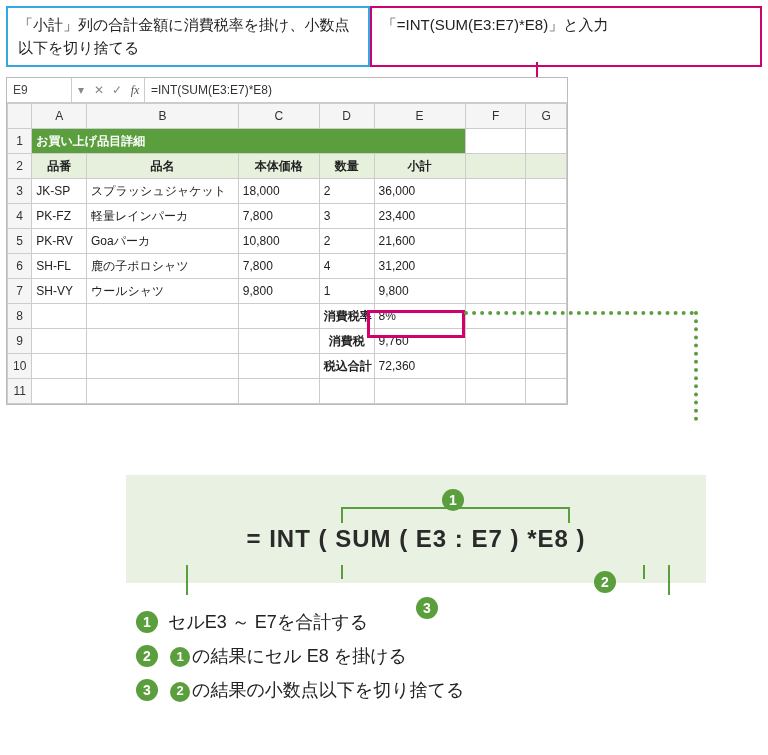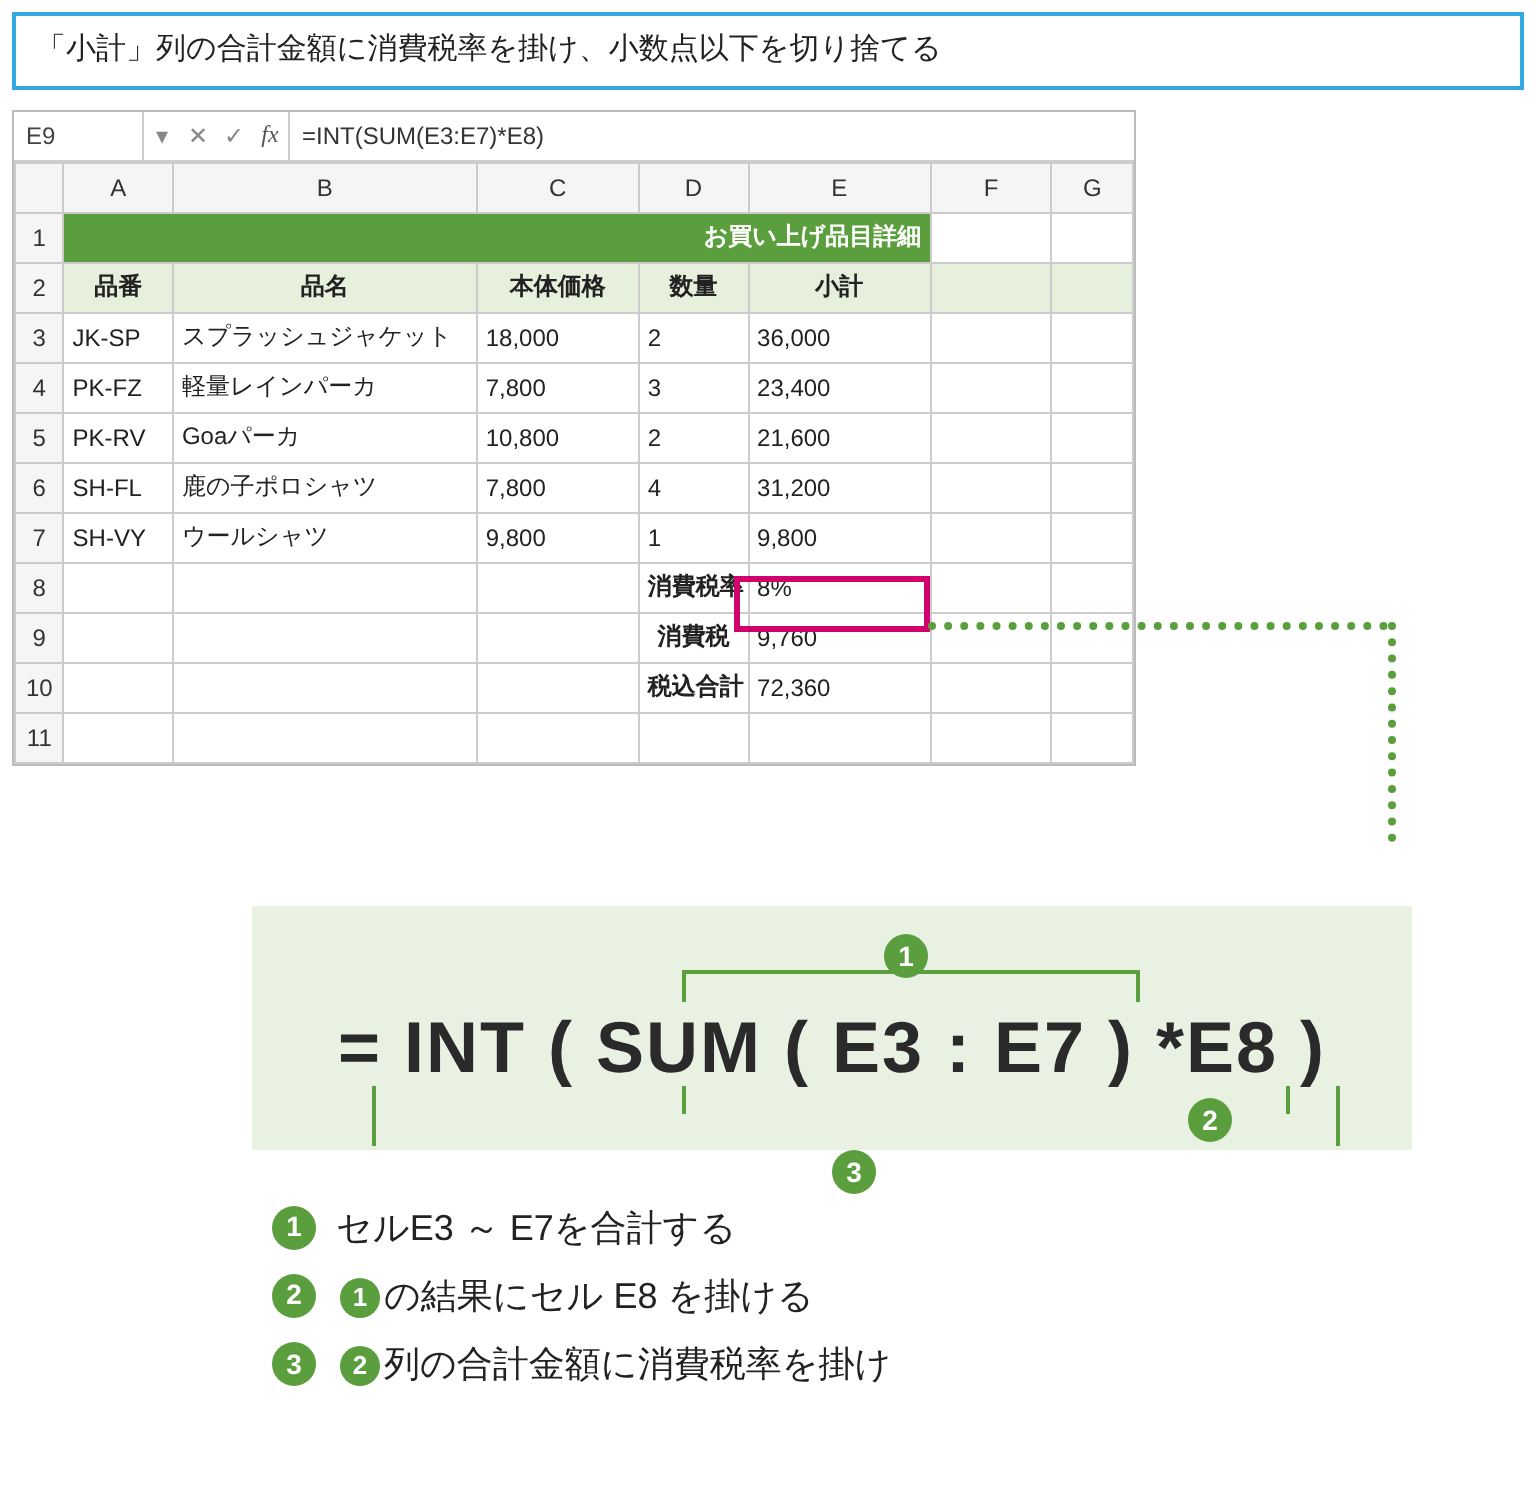--- a/index.html
+++ b/index.html
@@ -102,21 +102,21 @@
   }
   th.rowhead {
     width: 24px;
     background: #f5f5f5;
     text-align: center;
     font-weight: normal;
   }
   tr.title-row td {
     background: #5a9e3d;
     color: #fff;
-    text-align: right;
+    text-align: left;
     font-weight: bold;
   }
   tr.header-row td {
     background: #e6f0dc;
     text-align: center;
     font-weight: bold;
   }
   td.num { }
   td.lab { background: #e6f0dc; text-align: center; font-weight: bold; }
   td.blank-green { background: #e6f0dc; }
@@ -144,21 +144,21 @@
     width: 560px;
     margin-left: 120px;
     margin-top: 70px;
     background: #e9f1e3;
     padding: 50px 10px 30px 10px;
     position: relative;
   }
   .formula-text {
     font-family: "Arial Black", "Arial", sans-serif;
     font-weight: 900;
-    font-size: 36px;
+    font-size: 24px;
     letter-spacing: 1px;
     color: #2a2a2a;
     text-align: center;
   }
   .bracket {
     position: absolute;
     border: 2px solid;
     border-bottom: none;
   }
   .bracket.top { border-bottom: none; border-left-width:2px; border-right-width:2px; border-top-width:2px; }
@@ -204,20 +204,21 @@
     margin: 0 2px;
   }
 </style>
 </head>
 <body>
 
 <div style="position:relative;">
 
   <div class="callouts">
     <div class="callout callout-left">「小計」列の合計金額に消費税率を掛け、小数点以下を切り捨てる</div>
+    <div class="callout callout-right">「=INT(SUM(E3:E7)*E8)」と入力</div>
   </div>
 
   <div class="leader-v" style="left:530px; top:56px; height:180px;"></div>
 
   <div class="worksheet" style="position:relative; margin-top:4px;">
     <div class="fbar">
       <div class="namebox">E9</div>
       <div class="fbar-btn">▾</div>
       <div class="fbar-btn">✕</div>
       <div class="fbar-btn">✓</div>
@@ -382,18 +383,18 @@
     </div>
     <div class="legend-row">
       <span class="circle-num">2</span>
       <span>
         <span class="inline-circle">1</span><span>の結果にセル E8 を掛ける</span>
       </span>
     </div>
     <div class="legend-row">
       <span class="circle-num">3</span>
       <span>
-        <span class="inline-circle">2</span><span>列の合計金額に消費税率を掛け</span>
+        <span class="inline-circle">2</span><span>の結果の小数点以下を切り捨てる</span>
       </span>
     </div>
   </div>
 
 </div>
 
 </body></html>

